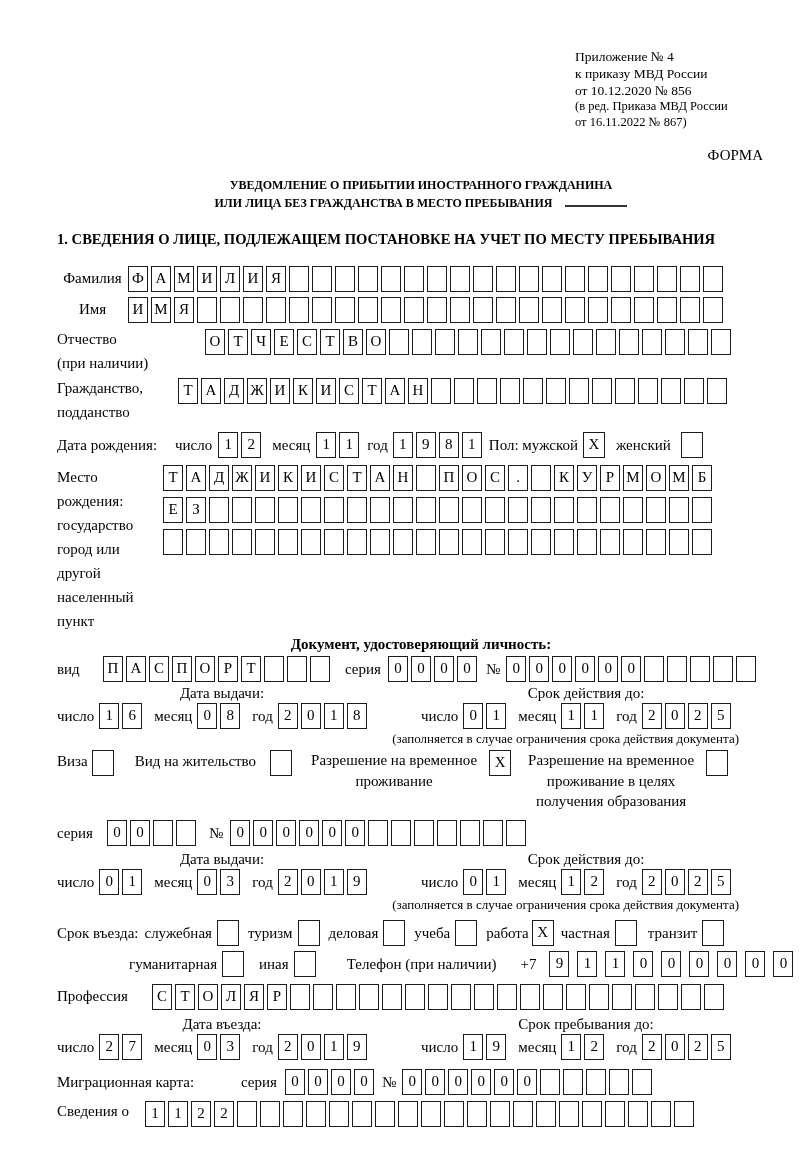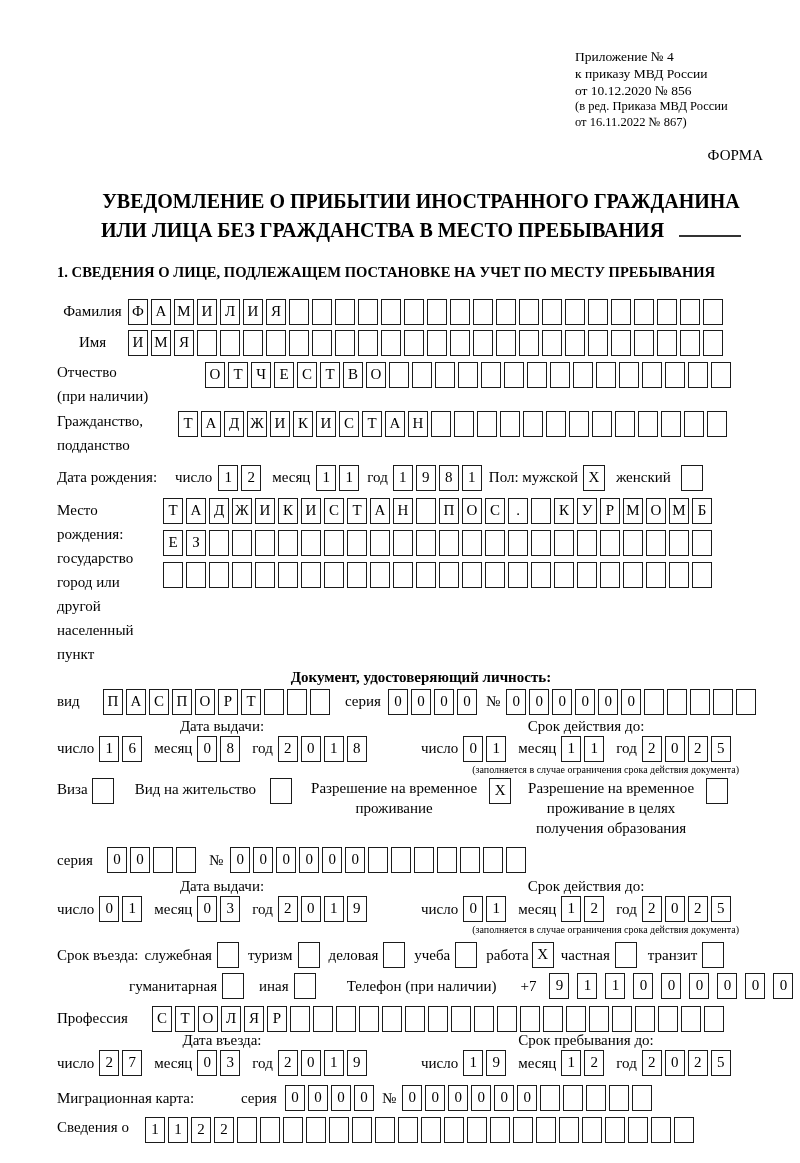--- a/index.html
+++ b/index.html
@@ -11,21 +11,21 @@
     overflow: hidden;
   }
   .page { width: 800px; height: 1163px; padding: 48px 15px 0 57px; position: relative; }
 
   
   .header-note { margin-left: auto; width: 210px; line-height: 1.26; font-size: 13.5px; }
   .header-note .rev { font-size: 12.5px; }
   .header-note .rev:first-of-type { margin-top: 5px; }
   .forma { text-align: right; font-weight: normal; font-size: 15px; margin: 16px 22px 0 0; }
 
-  .title { text-align: center; font-weight: bold; font-size: 20px; margin-top: 23px; line-height: 1.45; }
+  .title { text-align: center; font-weight: bold; font-size: 12px; margin-top: 13px; line-height: 1.45; }
   .title-underline { display: inline-block; width: 62px; border-bottom: 2.5px solid #333; height: 13px; margin-left: 10px; }
 
   .section-title { font-weight: bold; font-size: 14.6px; margin-top: 19px; }
 
   
   .row { display: flex; align-items: flex-start; }
   .boxes { display: flex; flex: 0 0 auto; }
   .cell {
     width: 20px; height: 26px; border: 1.6px solid #1b1b1b;
     margin-right: 3px; text-align: center; line-height: 23px;
@@ -51,21 +51,21 @@
   .dates { margin-top: 3px; }
   .dates-heads { display: flex; }
   .dh-left  { width: 330px; text-align: center; }
   .dh-right { width: 330px; margin-left: 34px; text-align: center; }
   .dates-bodies { display: flex; margin-top: 1px; }
   .date-fields { display: flex; align-items: center; }
   .date-fields.left { width: 330px; }
   .date-fields.right { margin-left: 34px; }
   .dlab { margin-right: 5px; flex: 0 0 auto; }
   .date-fields .boxes { margin-right: 9px; }
-  .note { font-size: 10px; text-align: right; padding-right: 46px; margin-top: 2px; }
+  .note { font-size: 13px; text-align: right; padding-right: 46px; margin-top: 2px; }
 
   
   .perm-row { display: flex; align-items: flex-start; margin-top: 3px; }
   .perm-lbl { line-height: 1.35; text-align: center; }
   .perm-row > * { flex: 0 0 auto; }
 
   
   .purpose-row { display: flex; align-items: center; margin-top: 7px; }
   .purpose-row .t { flex: 0 0 auto; }
   .purpose-row .cell { margin-left: 5px; }
@@ -579,21 +579,21 @@
         <span class="cell"></span>
         <span class="cell"></span>
         <span class="cell"></span>
         <span class="cell"></span>
         <span class="cell"></span>
         <span class="cell"></span>
         <span class="cell"></span>
       </div>
   </div>
 
-  <div class="dates" style="margin-top:0">
+  <div class="dates" style="margin-top:6px">
     <div class="dates-heads">
       <div class="dh-left">Дата въезда:</div>
       <div class="dh-right">Срок пребывания до:</div>
     </div>
     <div class="dates-bodies">
       <div class="date-fields left">
         <span class="dlab">число</span>
         <span class="boxes">
             <span class="cell">2</span>
             <span class="cell">7</span>

